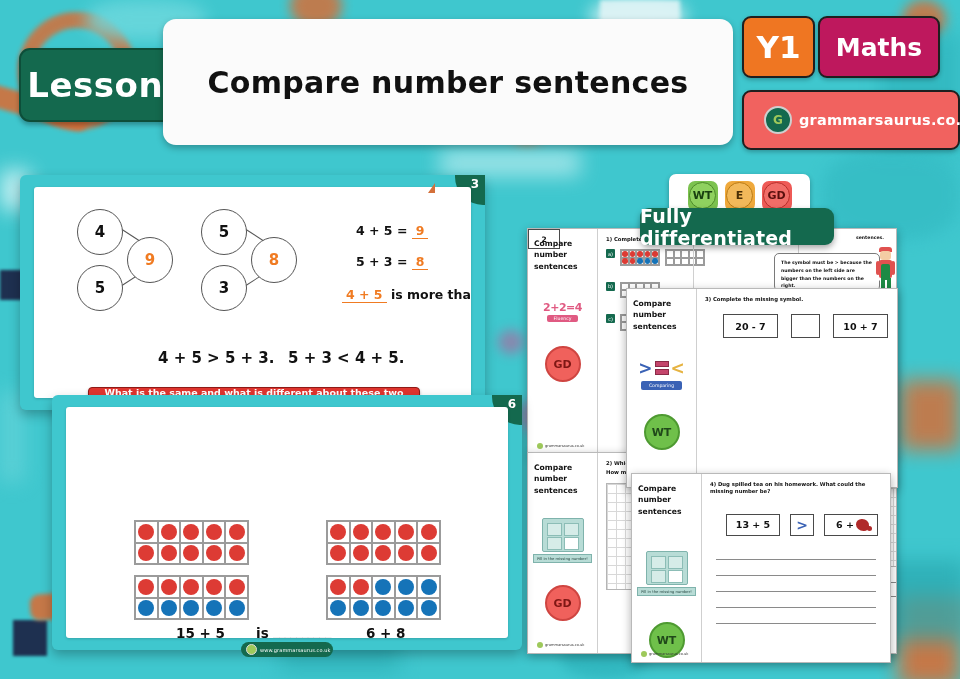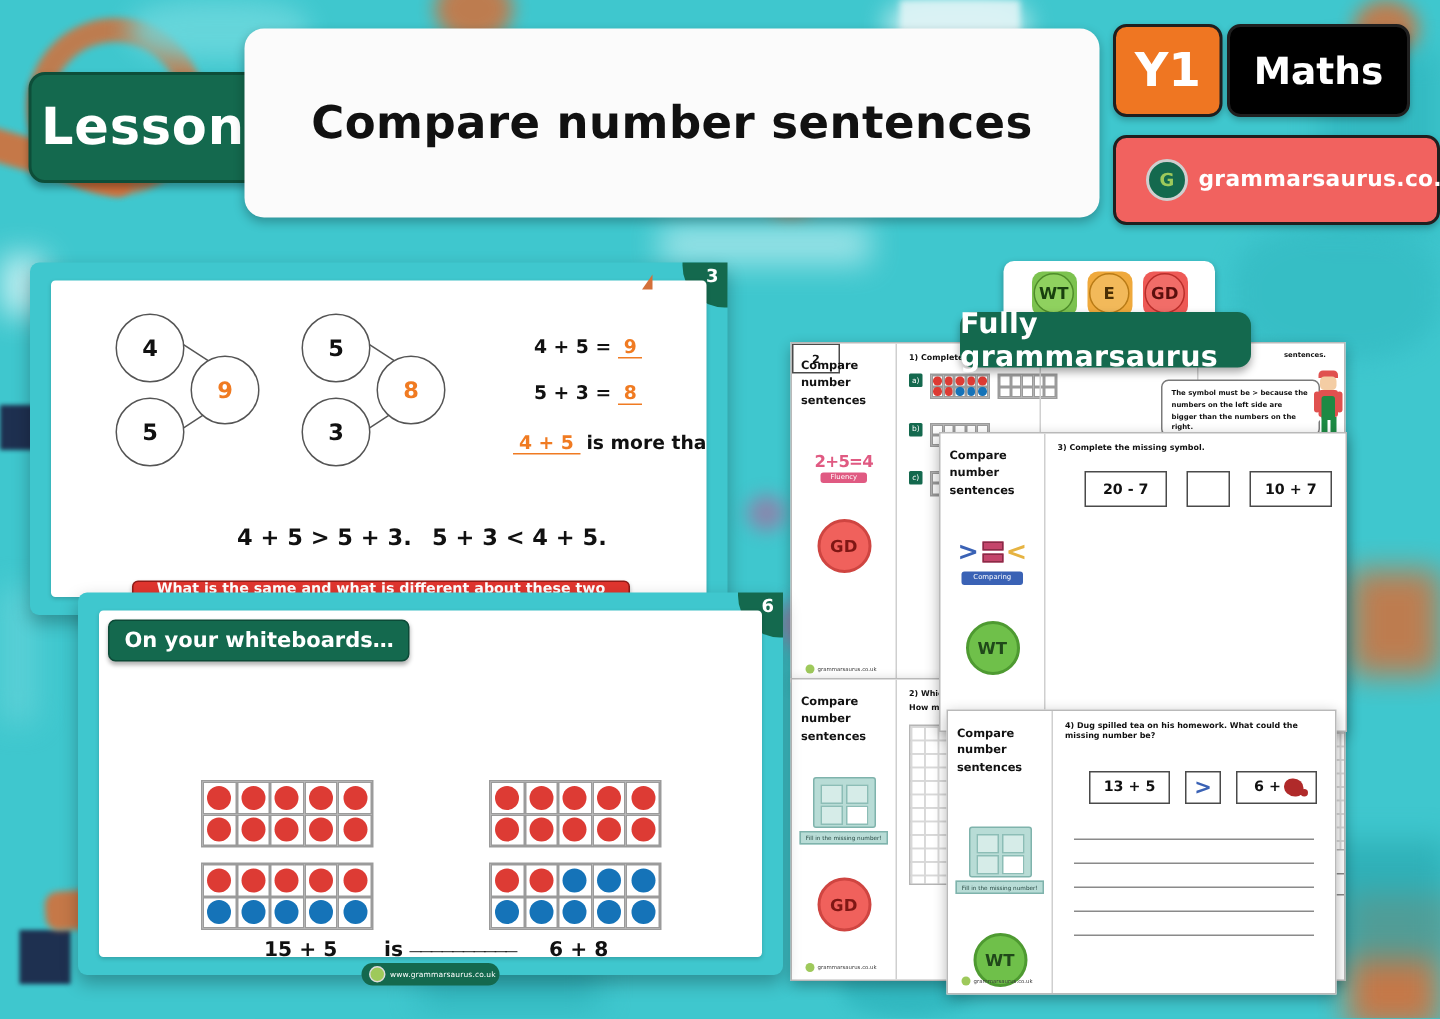--- a/index.html
+++ b/index.html
@@ -37,21 +37,21 @@
 
   #y1-badge{
     position:absolute;left:742px;top:16px;width:69px;height:58px;
     background:#ef7622;border:2px solid #1f1f1f;border-radius:9px;
     display:flex;align-items:center;justify-content:center;
     color:#fff;font-size:31px;font-weight:bold;
     box-shadow:0 2px 4px rgba(0,0,0,.25);
   }
   #maths-badge{
     position:absolute;left:818px;top:16px;width:118px;height:58px;
-    background:#000000;border:2px solid #1f1f1f;border-radius:9px;
+    background:#be185d;border:2px solid #1f1f1f;border-radius:9px;
     display:flex;align-items:center;justify-content:center;
     color:#fff;font-size:25px;font-weight:bold;
     box-shadow:0 2px 4px rgba(0,0,0,.25);
   }
   #site-badge{
     position:absolute;left:742px;top:90px;width:194px;height:56px;
     background:#f1625f;border:2px solid #1f1f1f;border-radius:9px;
     display:flex;align-items:center;gap:7px;padding-left:20px;
     box-shadow:0 2px 4px rgba(0,0,0,.25);
   }
@@ -282,21 +282,21 @@
   <div class="logo">
     <span>G</span>
   </div>
   <div class="txt">grammarsaurus.co.uk</div>
 </div>
 
 <div class="sheet" style="left:527px;top:228px;width:368px;height:225px;">
   <div class="sheet-side">
     <div class="stitle">Compare number sentences</div>
     <div class="fluency-ico">
-      <div class="fl-top">2+5=4</div>
+      <div class="fl-top">2+2=4</div>
       <div class="fl-lab">Fluency</div>
     </div>
     <div class="seal gd">
       <span>GD</span>
     </div>
     <div class="sheet-foot">
       <div class="gl"></div>
       <div class="gt">grammarsaurus.co.uk</div>
     </div>
   </div>
@@ -564,21 +564,21 @@
         <span>E</span>
       </div>
   </div>
   <div class="diff-seal ds-gd">
     <div class="inner">
         <span>GD</span>
       </div>
   </div>
 </div>
 <div id="diff-label">
-  <span>Fully grammarsaurus</span>
+  <span>Fully differentiated</span>
 </div>
 
 <div class="slide-wrap" id="slide1">
   <div class="slide-frame"></div>
   <div class="corner-num">
     <span>3</span>
   </div>
   <div class="slide-inner">
 
     <div>
@@ -633,23 +633,20 @@
 
   <div class="deco-tri" style="right:50px;top:8px;border-width:0 0 10px 7px;border-color:transparent transparent #d4703a transparent;"></div>
 </div>
 
 <div class="slide-wrap" id="slide2">
   <div class="slide-frame"></div>
   <div class="corner-num">
     <span>6</span>
   </div>
   <div class="slide-inner">
-    <div id="wb-chip">
-      <span>On your whiteboards…</span>
-    </div>
 
     <div class="tenframe" style="left:68px;top:113px;">
       <div class="tf-row">
         <div class="tf-cell">
             <div class="dot r"></div>
           </div>
           <div class="tf-cell">
             <div class="dot r"></div>
           </div>
         <div class="tf-cell">
@@ -785,20 +782,20 @@
             <div class="dot b"></div>
           </div>
         <div class="tf-cell">
             <div class="dot b"></div>
           </div>
       </div>
     </div>
 
     <div class="sumlabel" style="left:110px;top:218px;">15 + 5</div>
     <div class="sumlabel" style="left:190px;top:218px;">is</div>
-    <div class="sumlabel" style="left:207px;top:216px;letter-spacing:-1px;font-family:Liberation Mono, monospace;">__________</div>
+    <div class="sumlabel" style="left:207px;top:216px;letter-spacing:-1px;">__________</div>
     <div class="sumlabel" style="left:300px;top:218px;">6 + 8</div>
   </div>
   <div id="gs-pill">
     <div class="gl"></div>
     <div class="gt">www.grammarsaurus.co.uk</div>
   </div>
 </div>
 
 </body></html>

